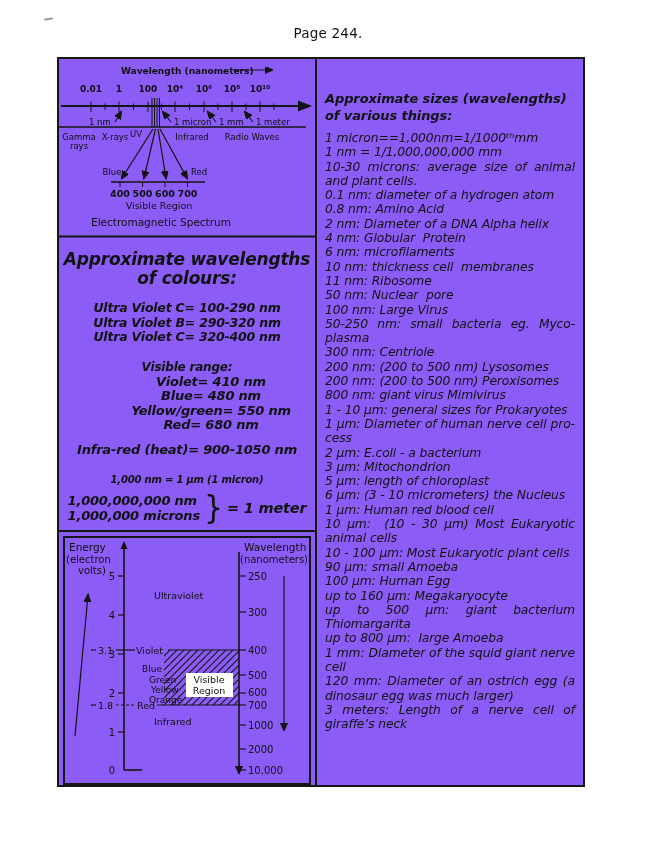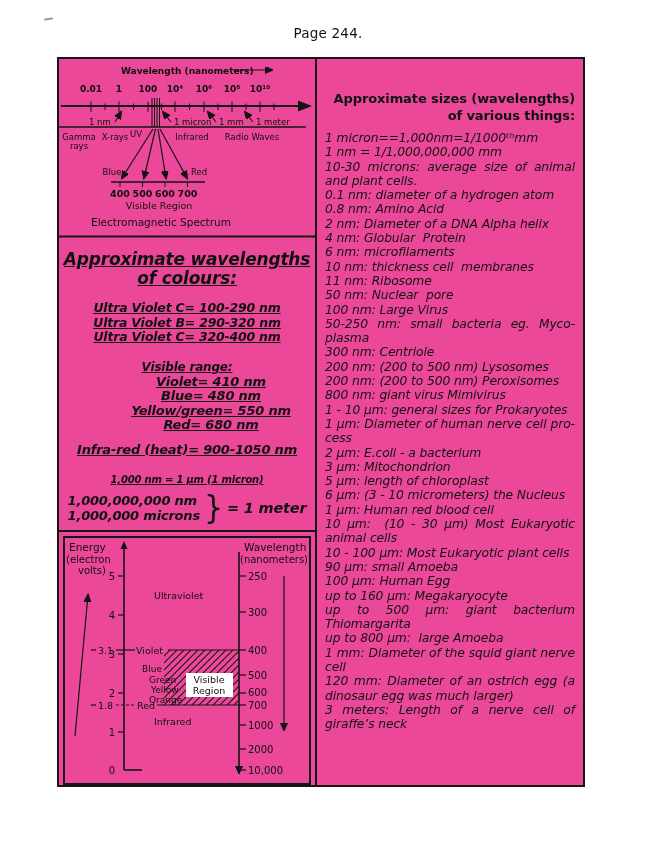--- a/index.html
+++ b/index.html
@@ -5,47 +5,47 @@
   html,body{margin:0;padding:0;}
   body{
     width:656px;height:852px;position:relative;background:#ffffff;
     font-family:"DejaVu Sans",sans-serif;color:#121212;overflow:hidden;
   }
   .page-num{position:absolute;top:25px;left:0;width:656px;text-align:center;
     font-size:13.5px;letter-spacing:.2px;}
   .scan-mark{position:absolute;left:44px;top:18px;width:9px;height:2px;background:#9a9a9a;
     transform:rotate(-8deg);border-radius:1px;}
   .sheet{position:absolute;left:57px;top:57px;width:528px;height:730px;
-    border:2px solid #161616;box-sizing:border-box;display:flex;background:#ec4899;}
+    border:2px solid #161616;box-sizing:border-box;display:flex;background:#8b5cf6;}
   .col-left{flex:0 0 256px;width:256px;}
   .col-right{flex:1 1 auto;border-left:2px solid #161616;box-sizing:border-box;
     padding:32px 8px 0 8px;}
   svg text{font-family:"DejaVu Sans",sans-serif;fill:#101010;}
   svg line,svg path,svg polyline{stroke:#141414;}
   
-  .lcol-text{font-weight:bold;font-style:italic;text-align:center;letter-spacing:-0.2px;text-decoration:underline;}
+  .lcol-text{font-weight:bold;font-style:italic;text-align:center;letter-spacing:-0.2px;}
   .head-colours{font-size:17px;line-height:19px;margin-top:5px;}
   .uv-list{margin-top:13px;}
   .uv-list .li{font-size:12.5px;line-height:14.5px;}
   .vis-heading{margin-top:15px;font-size:12px;}
   .vis-list{margin-top:1px;padding-left:48px;}
   .vis-list .li{font-size:13px;line-height:14.5px;}
   .ir-line{margin-top:9px;font-size:13px;}
   .micron-line{margin-top:17px;font-size:10px;}
   .meter-row{margin-top:8px;display:flex;justify-content:center;align-items:center;gap:3px;}
   .meter-stack{font-weight:bold;font-style:italic;font-size:13px;line-height:15px;
     text-align:left;letter-spacing:-0.2px;}
   .brace{font-size:30px;line-height:28px;font-weight:400;transform:scaleY(1.05);padding:0 1px;}
   .meter-eq{font-weight:bold;font-style:italic;font-size:14.5px;letter-spacing:-0.2px;}
   .sep-line{border-top:2px solid #161616;margin-top:7px;}
   .energy-box{margin:4px auto 0 auto;width:248px;border:2px solid #161616;
     box-sizing:border-box;}
   
-  .head-sizes{font-weight:bold;font-size:13px;line-height:16.5px;
-    text-align:right;letter-spacing:-0.1px;}
+  .head-sizes{font-weight:bold;font-style:italic;font-size:13px;line-height:16.5px;
+    text-align:left;letter-spacing:-0.1px;}
   .size-items{margin-top:7px;}
   .size-items .li{font-style:italic;font-size:12.3px;line-height:14.3px;
     text-align:justify;white-space:pre-wrap;letter-spacing:-0.1px;}
 </style>
 </head>
 <body>
 
 <div class="scan-mark"></div>
 <div class="page-num">Page 244.</div>
 

